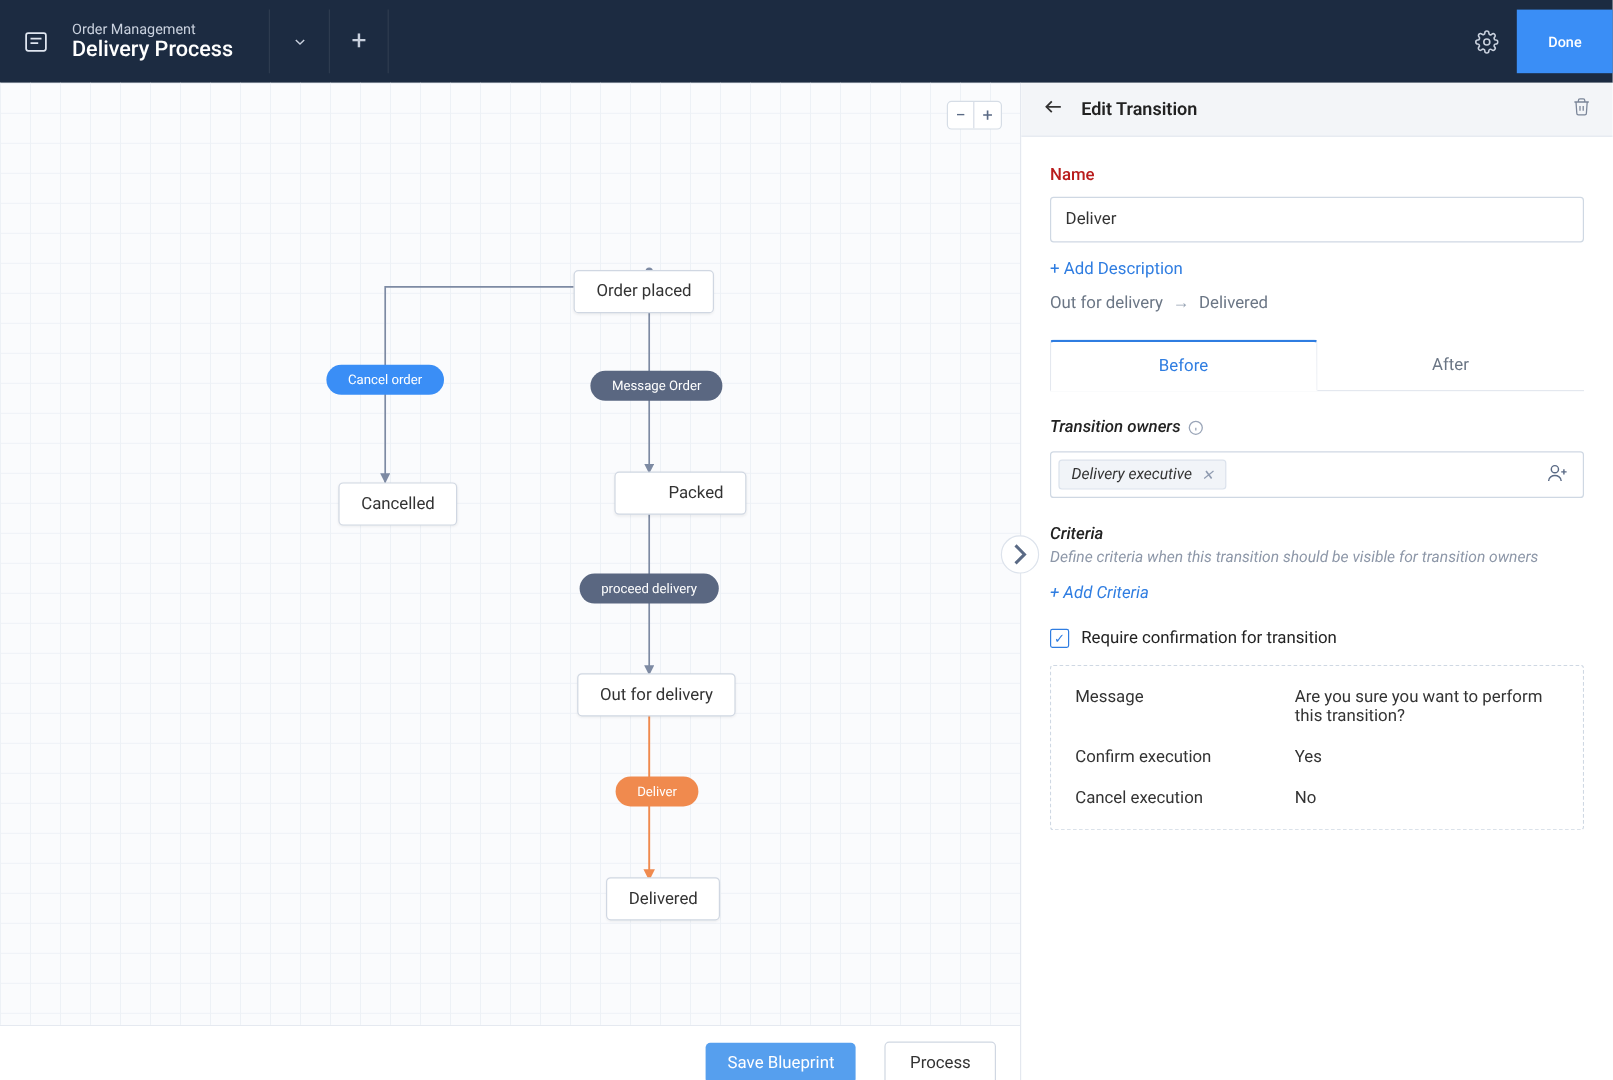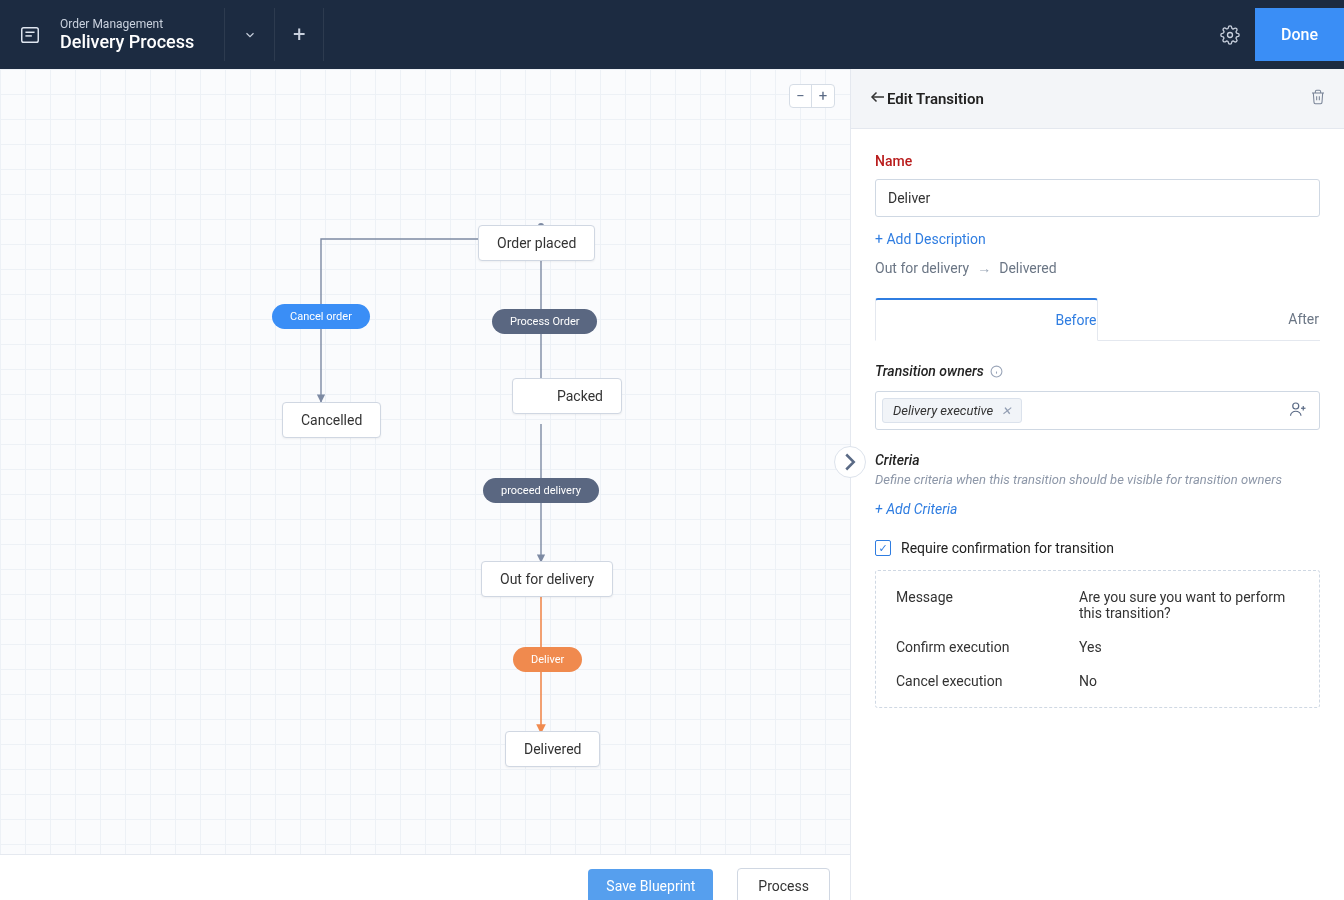--- a/index.html
+++ b/index.html
@@ -7,21 +7,21 @@
 
 .header { height: 69px; background: #1c2b41; display: flex; align-items: center; color: #fff; }
 .header-icon { width: 60px; display: flex; align-items: center; justify-content: center; }
 .header-title-block { flex: 0 0 auto; padding-right: 30px; }
 .header-subtitle { font-size: 12px; color: #c9d1de; }
 .header-title { font-size: 18px; font-weight: 500; }
 .header-dropdown { width: 50px; height: 53px; display: flex; align-items: center; justify-content: center; border-left: 1px solid rgba(255,255,255,0.08); }
 .header-add { width: 50px; height: 53px; display: flex; align-items: center; justify-content: center; border-left: 1px solid rgba(255,255,255,0.08); border-right: 1px solid rgba(255,255,255,0.08); font-size: 22px; color: #c8d0dd; cursor: pointer; }
 .header-spacer { flex: 1; }
 .header-gear { width: 50px; height: 53px; display: flex; align-items: center; justify-content: center; cursor: pointer; }
-.header-done { background: #3a8ef6; color: #fff; font-size: 16px; font-weight: 500; height: 53px; padding: 0 26px; display: flex; align-items: center; cursor: pointer; }
+.header-done { background: #3a8ef6; color: #fff; font-size: 12px; font-weight: 500; height: 53px; padding: 0 26px; display: flex; align-items: center; cursor: pointer; }
 
 .main { display: flex; height: calc(100% - 53px); }
 .canvas-wrap { flex: 1; position: relative; display: flex; flex-direction: column; }
 .canvas { flex: 1; position: relative;
   background-color: #fafbfd;
   background-image: linear-gradient(#edf1f6 1px, transparent 1px), linear-gradient(90deg, #edf1f6 1px, transparent 1px);
   background-size: 25px 25px;
 }
 .zoom-controls { position: absolute; top: 15px; right: 15px; display: flex; background: #fff; border: 1px solid #d6dde6; border-radius: 4px; overflow: hidden; }
 .zoom-btn { width: 22px; height: 22px; display: flex; align-items: center; justify-content: center; font-size: 15px; color: #5a6a85; cursor: pointer; }
@@ -35,34 +35,34 @@
 .pill-blue { background: #3a8ef6; }
 .pill-orange { background: #f08a4e; }
 
 .footer { height: 62px; background: #fff; border-top: 1px solid #e5e9f0; display: flex; align-items: center; justify-content: flex-end; padding-right: 20px; gap: 24px; }
 .btn-primary { background: #569fee; color: #fff; border: none; border-radius: 4px; padding: 9px 18px; font-size: 14px; cursor: pointer; }
 .btn-secondary { background: #fff; color: #333; border: 1px solid #d0d7e2; border-radius: 4px; padding: 9px 20px; font-size: 14px; cursor: pointer; }
 
 .side-toggle { position: absolute; right: 0; top: 50%; transform: translate(50%, -50%); width: 32px; height: 32px; background: #fff; border: 1px solid #dde3ec; border-radius: 50%; display: flex; align-items: center; justify-content: center; cursor: pointer; z-index: 5; }
 
 .panel { width: 494px; border-left: 1px solid #e4e8ef; background: #fff; display: flex; flex-direction: column; overflow-y: auto; }
-.panel-header { height: 60px; background: #f3f5f8; border-bottom: 1px solid #e4e8ef; display: flex; align-items: center; padding: 0 18px; }
+.panel-header { height: 45px; background: #f3f5f8; border-bottom: 1px solid #e4e8ef; display: flex; align-items: center; padding: 0 18px; gap: 14px; }
 .panel-back { cursor: pointer; }
 .panel-title { font-size: 15px; font-weight: 600; color: #222; flex: 1; }
 .panel-trash { cursor: pointer; }
 
 .panel-body { padding: 24px 24px 24px 24px; }
 .field-label { font-size: 14px; font-weight: 500; color: #b91c1c; margin-bottom: 10px; }
 .text-input { width: 100%; border: 1px solid #cfd8e3; border-radius: 3px; padding: 10px 12px; font-size: 14px; color: #333; }
 .link-action { color: #2f7de1; font-size: 14px; margin-top: 14px; cursor: pointer; display: inline-block; }
 .flow-text { margin-top: 12px; font-size: 14px; color: #6b7685; display: flex; align-items: center; gap: 8px; }
 .flow-text .arrow { color: #98a4b5; }
 
 .tabs { display: flex; border-bottom: 1px solid #e4e8ef; margin-top: 22px; }
-.tab { flex: 1; text-align: right; padding: 12px 0; font-size: 14px; color: #6b7685; cursor: pointer; border: 1px solid transparent; border-bottom: none; }
+.tab { flex: 1; text-align: center; padding: 12px 0; font-size: 14px; color: #6b7685; cursor: pointer; border: 1px solid transparent; border-bottom: none; }
 .tab.active { color: #2f7de1; border: 1px solid #e4e8ef; border-bottom: 1px solid #fff; border-top: 2px solid #2f7de1; margin-bottom: -1px; background: #fff; border-radius: 3px 3px 0 0; }
 
 .section { margin-top: 22px; font-style: italic; }
 .section-label { font-size: 14px; font-weight: 500; color: #222; display: flex; align-items: center; gap: 6px; }
 .section-sub { font-size: 13px; color: #8d97a8; margin-top: 4px; }
 .owner-input { margin-top: 12px; border: 1px solid #cfd8e3; border-radius: 3px; padding: 6px; display: flex; align-items: center; gap: 8px; }
 .chip { background: #f1f4f8; border: 1px solid #dbe2ec; border-radius: 3px; padding: 4px 10px; font-size: 13px; color: #333; display: flex; align-items: center; gap: 8px; }
 .chip .chip-x { color: #8f9bb0; font-size: 12px; cursor: pointer; }
 .owner-input .spacer { flex: 1; }
 .owner-input .user-icon { padding-right: 6px; color: #5a6a85; cursor: pointer; }
@@ -131,23 +131,23 @@
 
         <path d="M 541 186 L 541 325" stroke="#7d8aa3" stroke-width="1.4" fill="none" marker-end="url(#ah-grey)"></path>
 
         <path d="M 541 355 L 541 493" stroke="#7d8aa3" stroke-width="1.4" fill="none" marker-end="url(#ah-grey)"></path>
 
         <path d="M 541 522 L 541 664" stroke="#f08a4e" stroke-width="1.6" fill="none" marker-end="url(#ah-orange)"></path>
       </svg>
 
       <div class="node" style="left:478px; top:156px;">Order placed</div>
       <div class="transition-pill pill-blue" style="left:272px; top:235px;">Cancel order</div>
-      <div class="transition-pill pill-grey" style="left:492px; top:240px;">Process Order</div>
+      <div class="transition-pill pill-grey" style="left:492px; top:240px;">Message Order</div>
       <div class="node" style="left:282px; top:333px;">Cancelled</div>
-      <div class="node" style="left:512px; top:309px;padding-left:44px;">Packed</div>
+      <div class="node" style="left:512px; top:324px;padding-left:44px;">Packed</div>
       <div class="transition-pill pill-grey" style="left:483px; top:409px;">proceed delivery</div>
       <div class="node" style="left:481px; top:492px;">Out for delivery</div>
       <div class="transition-pill pill-orange" style="left:513px; top:578px;">Deliver</div>
       <div class="node" style="left:505px; top:662px;">Delivered</div>
 
       <div class="side-toggle">
         <svg width="12" height="12" viewBox="0 0 24 24" fill="none" stroke="#5a6a85" stroke-width="2">
             <polyline points="9 18 15 12 9 6"></polyline>
           </svg>
       </div>

